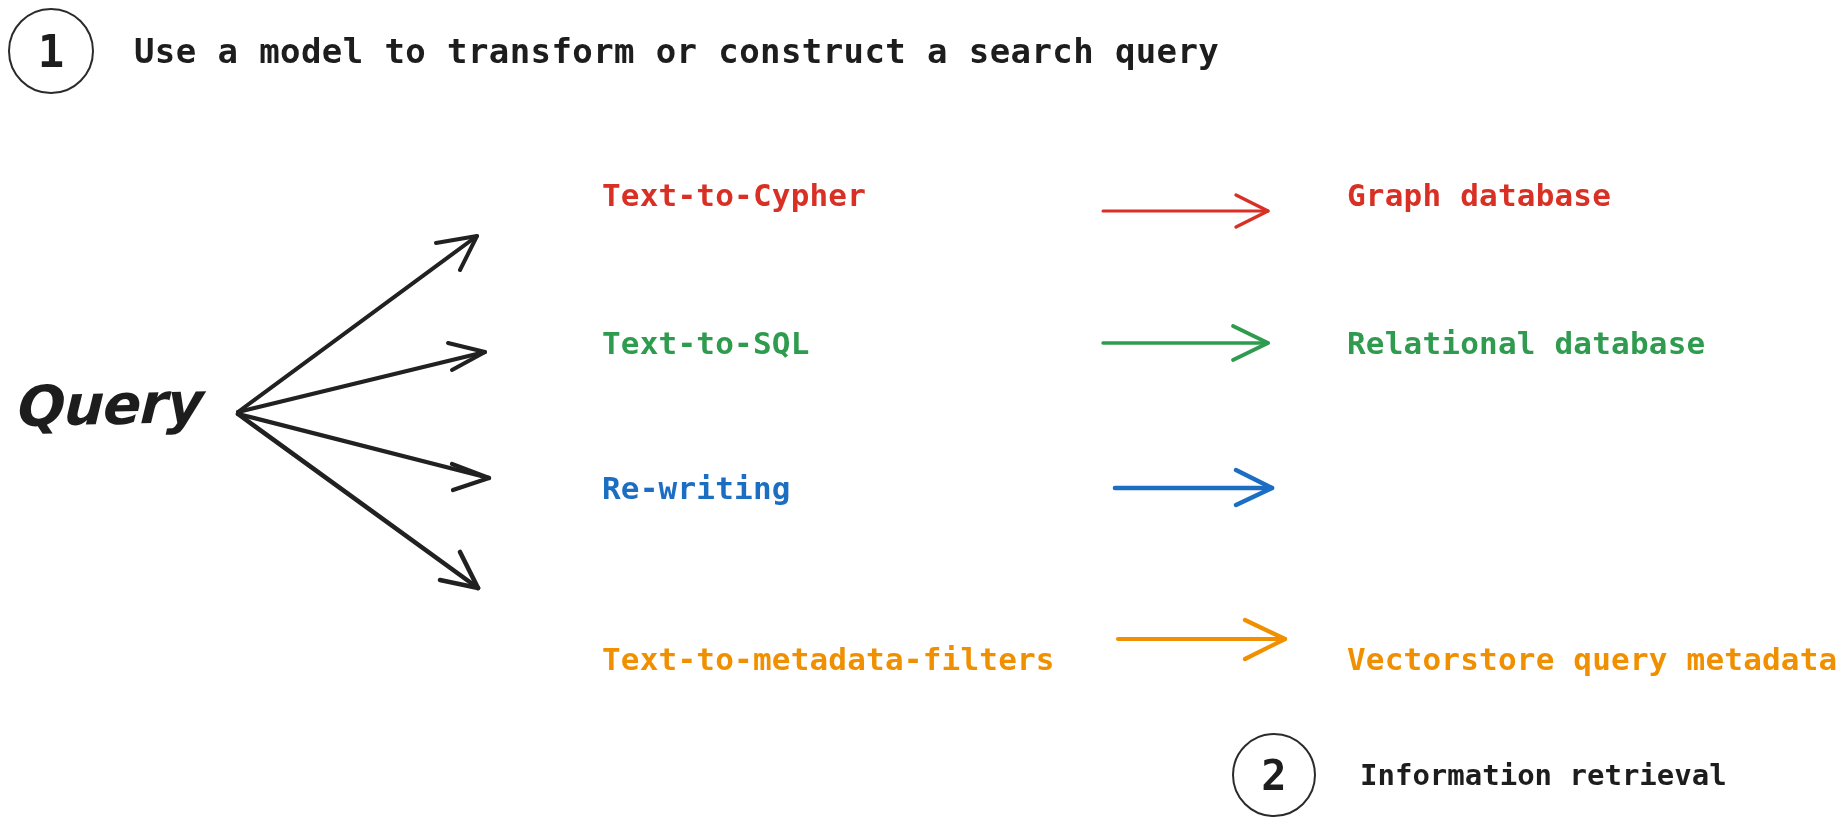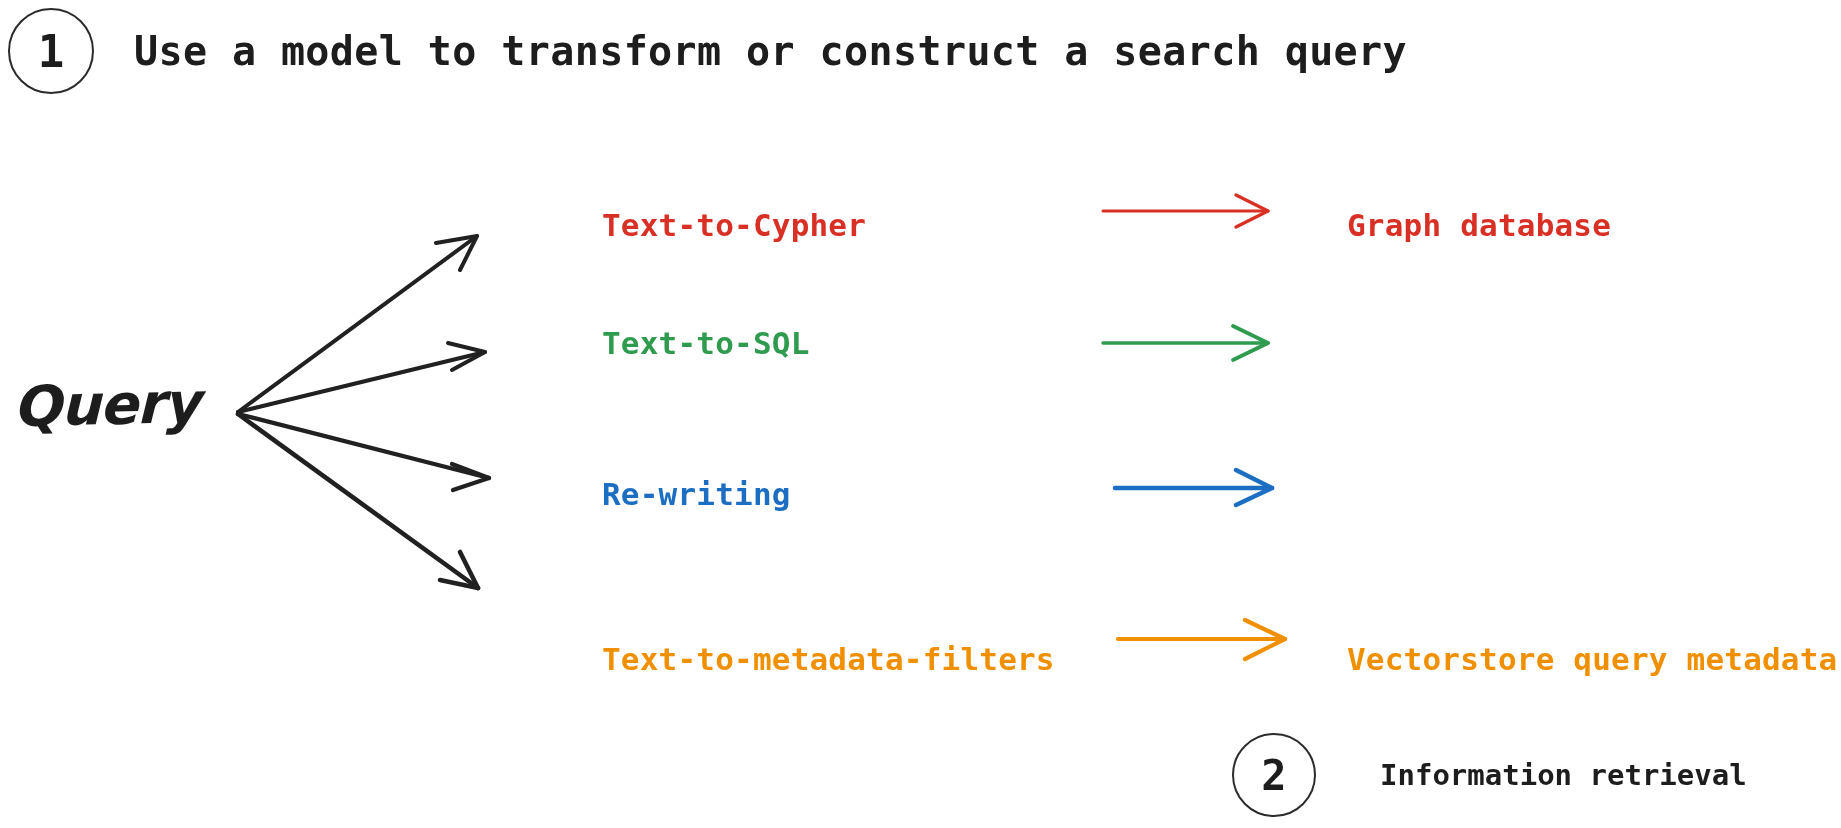--- a/index.html
+++ b/index.html
@@ -35,36 +35,36 @@
     justify-content: center;
     font-family: "DejaVu Sans Mono", monospace;
     font-size: 44px;
     font-weight: 700;
     color: #1d1d1d;
     box-sizing: border-box;
     flex: 0 0 auto;
   }
   .step-caption {
     font-family: "DejaVu Sans Mono", monospace;
-    font-size: 40px;
+    font-size: 34px;
     font-weight: 700;
     color: #1d1d1d;
     white-space: nowrap;
   }
 
   #step-one-row { left: 8px; top: 8px; }
   #step-one-row .step-caption { margin-left: 40px; letter-spacing: 0.4px; }
 
   #step-two-row { left: 1232px; top: 733px; }
   #step-two-row .step-badge {
     width: 84px; height: 84px;
     border-width: 2.2px;
     font-size: 42px;
   }
-  #step-two-row .step-caption { margin-left: 64px; font-size: 29px; }
+  #step-two-row .step-caption { margin-left: 44px; font-size: 29px; }
 
   
   #query-label {
     position: absolute;
     left: 18px;
     top: 372px;
     font-family: "DejaVu Sans", sans-serif;
     font-size: 56px;
     font-weight: 700;
     font-style: italic;
@@ -88,21 +88,21 @@
     position: absolute;
     font-family: "DejaVu Sans Mono", monospace;
     font-size: 31px;
     font-weight: 700;
     white-space: nowrap;
     letter-spacing: 0.2px;
   }
   .row-method { left: 602px; }
   .row-target { left: 1347px; }
 
-  .r0 { top: 207px; }
+  .r0 { top: 177px; }
   .r1 { top: 325px; text-align: right; }
   .r2 { top: 470px; }
   .r3 { top: 621px; margin-top: 20px; }
 </style>
 </head>
 <body>
 
 <div id="canvas">
 
   <div class="step-row" id="step-one-row">
@@ -151,22 +151,23 @@
         <path d="M1118,639 L1285,639" stroke="#F09000" stroke-width="4.2"></path>
         <path d="M1285,639 L1245,620 M1285,639 L1245,659" stroke="#F09000" stroke-width="4.2"></path>
       </g>
     </g>
   </svg>
 
   <div class="row-method r0" style="color: rgb(217, 48, 37);">Text-to-Cypher</div>
   <div class="row-target r0" style="color: rgb(217, 48, 37);">Graph database</div>
 
   <div class="row-method r1" style="color: rgb(46, 155, 78);">Text-to-SQL</div>
+  <div class="row-target r1" style="color: rgb(46, 155, 78);">Relational database</div>
 
-  <div class="row-method r2" style="color: rgb(27, 110, 194); margin-top: 6px;">Re-writing</div>
+  <div class="row-method r2" style="color: rgb(27, 110, 194);">Re-writing</div>
 
   <div class="row-method r3" style="color: rgb(240, 144, 0);">Text-to-metadata-filters</div>
   <div class="row-target r3" style="color: rgb(240, 144, 0);">Vectorstore query metadata</div>
 
   <div class="step-row" id="step-two-row">
     <div class="step-badge">2</div>
     <div class="step-caption">Information retrieval</div>
   </div>
 
 </div>

